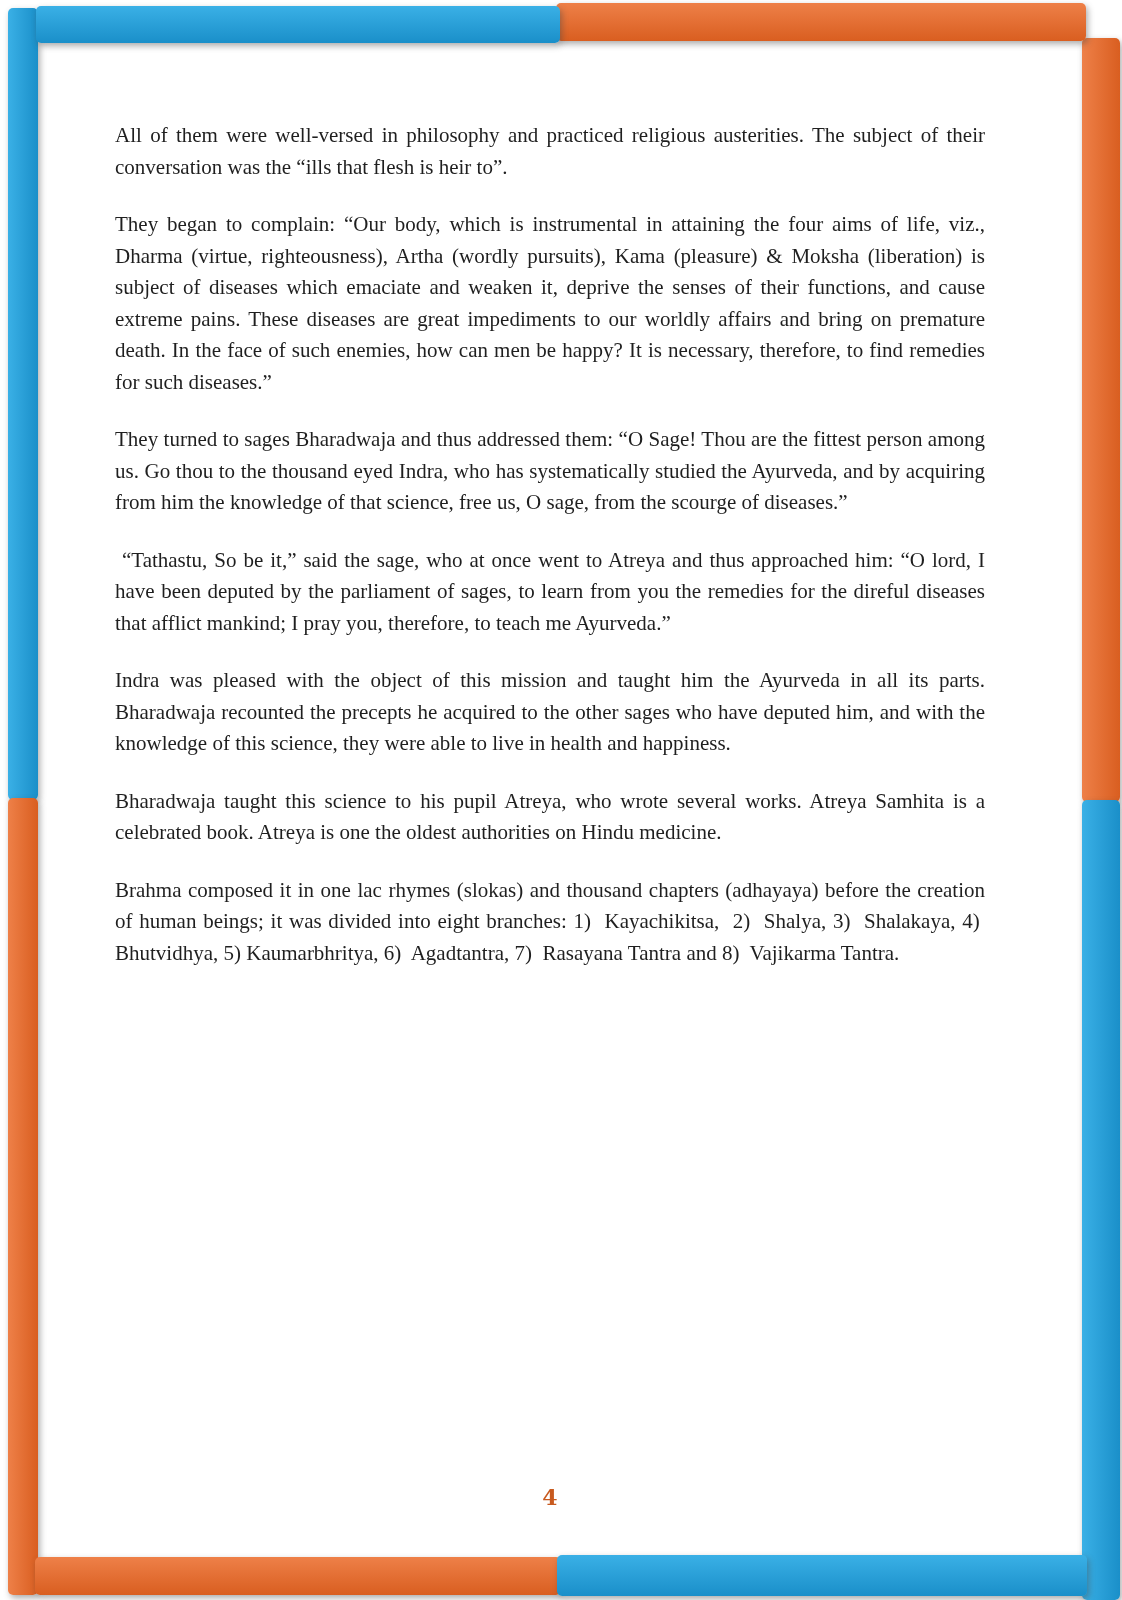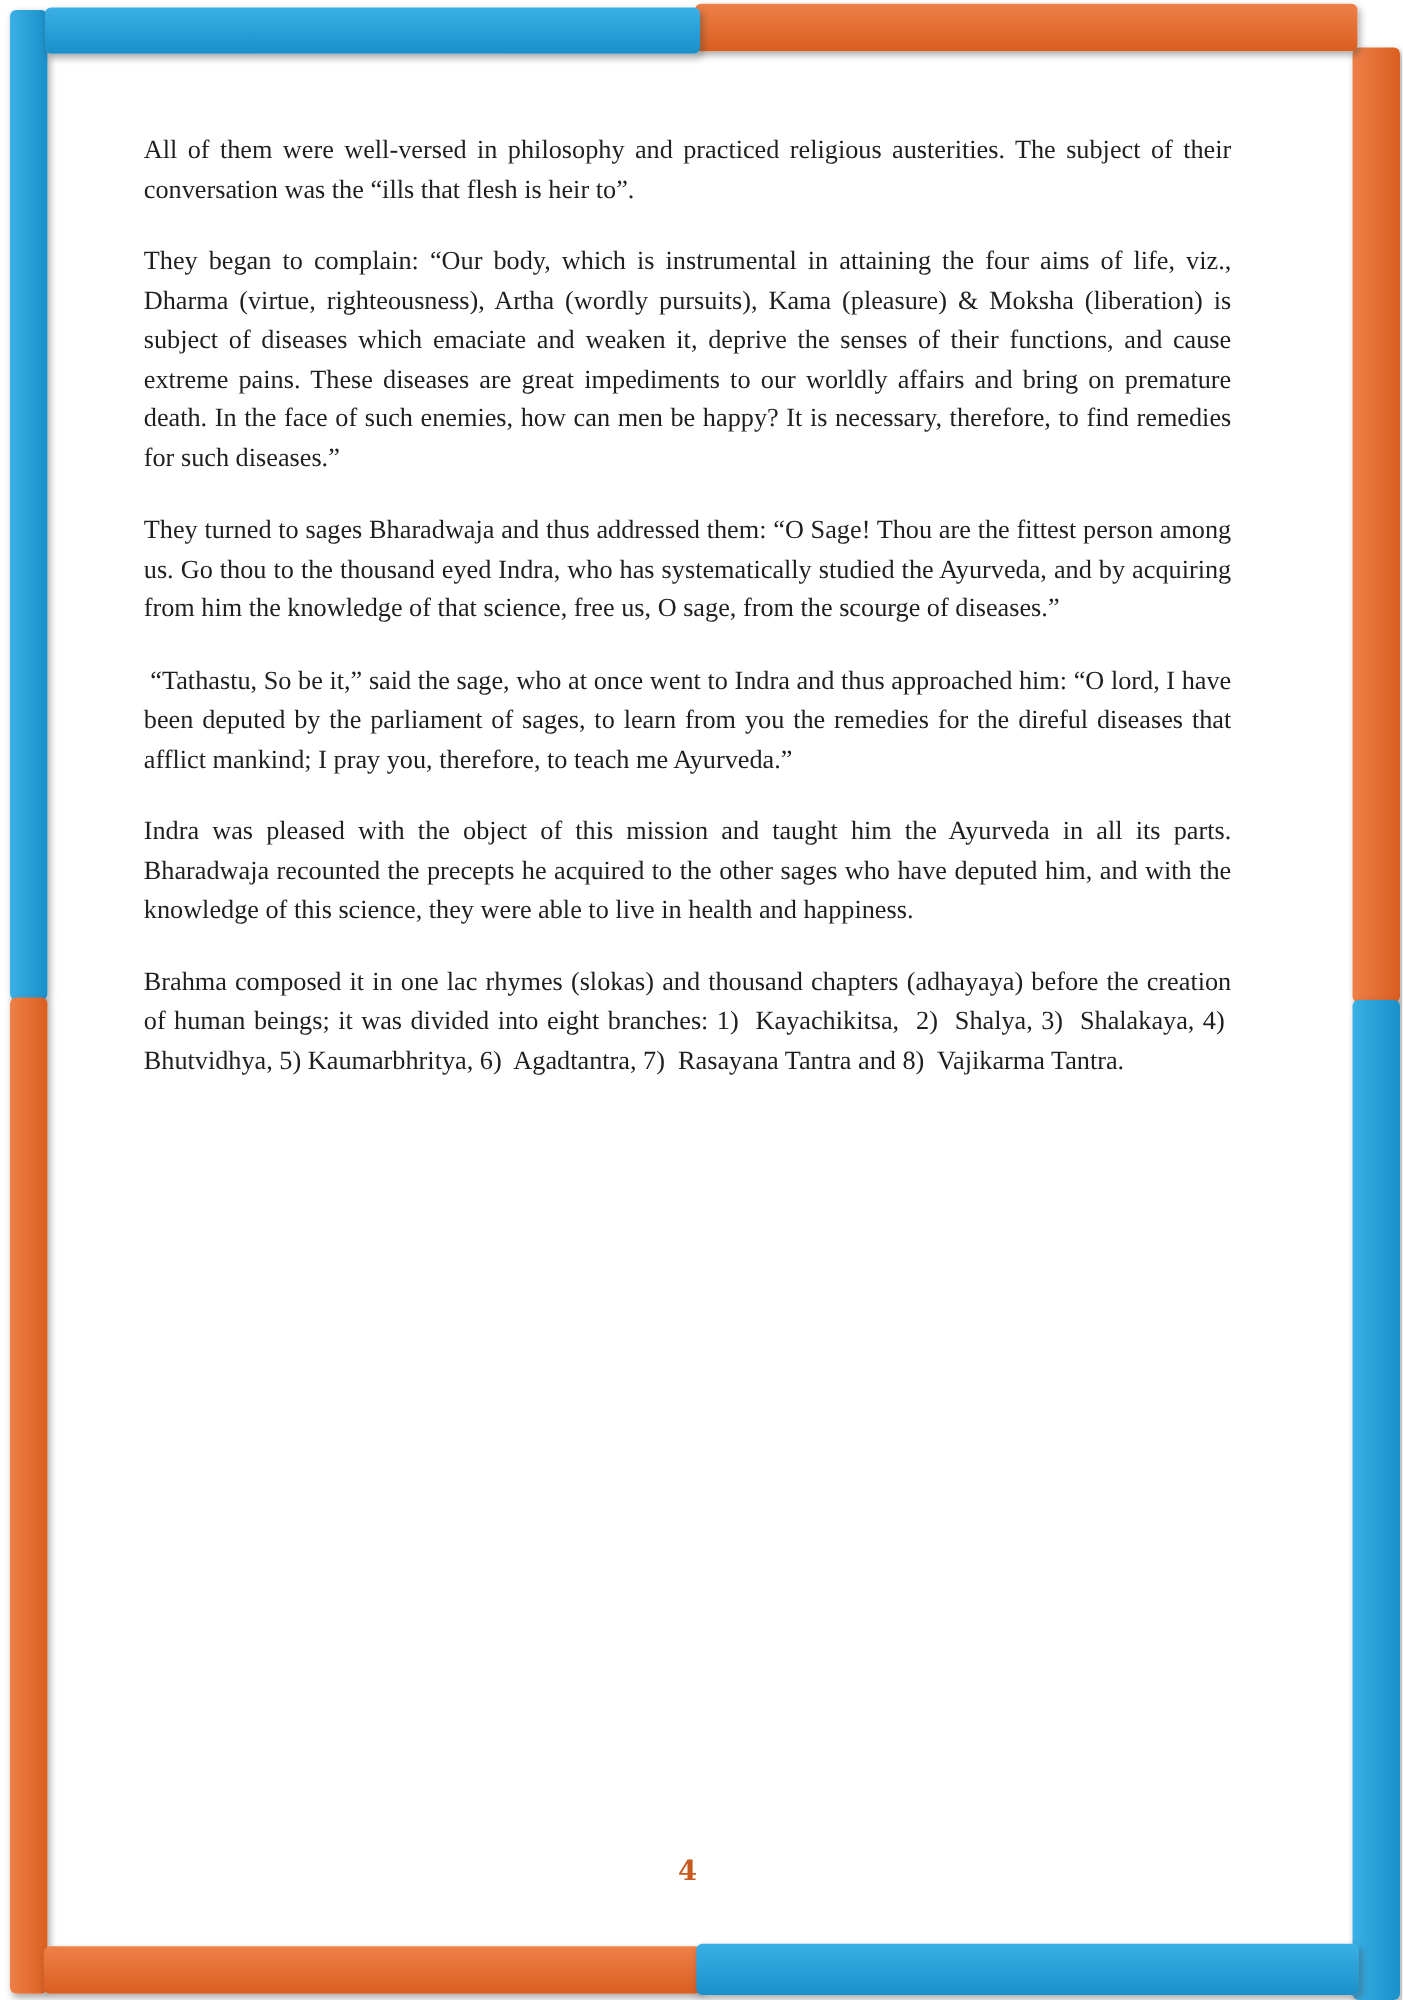--- a/index.html
+++ b/index.html
@@ -43,21 +43,21 @@
     position: absolute;
     left: 115px;
     top: 104px;
     width: 870px;
     z-index: 1;
     color: var(--text);
     font-size: 21px;
     line-height: 31.5px;
     text-align: justify;
   }
-  .para { margin: 0 0 26px 0; padding: 0; }
+  .para { margin: 16px 0 26px 0; padding: 0; }
   .italic { }
 
   .page-number {
     position: absolute;
     left: 115px;
     top: 1484px;
     width: 870px;
     text-align: center;
     z-index: 1;
     color: var(--pagenum);
@@ -77,20 +77,21 @@
   <div class="bar orange-v" id="bar-left-bottom"></div>
   <div class="bar orange-v" id="bar-right-top"></div>
   <div class="bar blue-v" id="bar-right-bottom"></div>
   <div class="bar orange-h" id="bar-bottom-left"></div>
   <div class="bar blue-h" id="bar-bottom-right"></div>
 
   <div class="content">
       <p class="para"><span>All of them were well-versed in philosophy and practiced religious austerities. The subject of their conversation was the “ills that flesh is heir to”.</span></p>
       <p class="para"><span>They began to complain: </span><span class="italic">“Our body, which is instrumental in attaining the four aims of life, viz., Dharma (virtue, righteousness), Artha (wordly pursuits), Kama (pleasure) &amp; Moksha (liberation) is subject of diseases which emaciate and weaken it, deprive the senses of their functions, and cause extreme pains. These diseases are great impediments to our worldly affairs and bring on premature death. In the face of such enemies, how can men be happy? It is necessary, therefore, to find remedies for such diseases.”</span></p>
       <p class="para"><span>They turned to sages Bharadwaja and thus addressed them: </span><span class="italic">“O Sage! Thou are the fittest person among us. Go thou to the thousand eyed Indra, who has systematically studied the Ayurveda, and by acquiring from him the knowledge of that science, free us, O sage, from the scourge of diseases.”</span></p>
-      <p class="para"><span class="italic">&nbsp;“Tathastu, So be it,”</span><span> said the sage, who at once went to Indra and thus approached him: </span><span class="italic">“O lord, I have been deputed by the parliament of sages, to learn from you the remedies for the direful diseases that afflict mankind; I pray you, therefore, to teach me Ayurveda.”</span></p>
+      <p class="para"><span class="italic">&nbsp;“Tathastu, So be it,”</span><span> said the sage, who at once went to Atreya and thus approached him: </span><span class="italic">“O lord, I have been deputed by the parliament of sages, to learn from you the remedies for the direful diseases that afflict mankind; I pray you, therefore, to teach me Ayurveda.”</span></p>
       <p class="para"><span>Indra was pleased with the object of this mission and taught him the Ayurveda in all its parts. Bharadwaja recounted the precepts he acquired to the other sages who have deputed him, and with the knowledge of this science, they were able to live in health and happiness.</span></p>
+      <p class="para"><span>Bharadwaja taught this science to his pupil Atreya, who wrote several works. Atreya Samhita is a celebrated book. Atreya is one the oldest authorities on Hindu medicine.</span></p>
       <p class="para"><span>Brahma composed it in one </span><span class="italic">lac</span><span> rhymes (slokas) and thousand chapters (</span><span class="italic">adhayaya</span><span>) before the creation of human beings; it was divided into eight branches: </span><span class="italic">1)&nbsp; Kayachikitsa, &nbsp;2)&nbsp; Shalya, 3)&nbsp; Shalakaya, 4)&nbsp; Bhutvidhya, 5) Kaumarbhritya, 6)&nbsp; Agadtantra, 7)&nbsp; Rasayana Tantra</span><span> and </span><span class="italic">8)&nbsp; Vajikarma Tantra.</span></p>
     </div>
 
   <div class="page-number">4</div>
 
 </div>
 
 </body></html>

